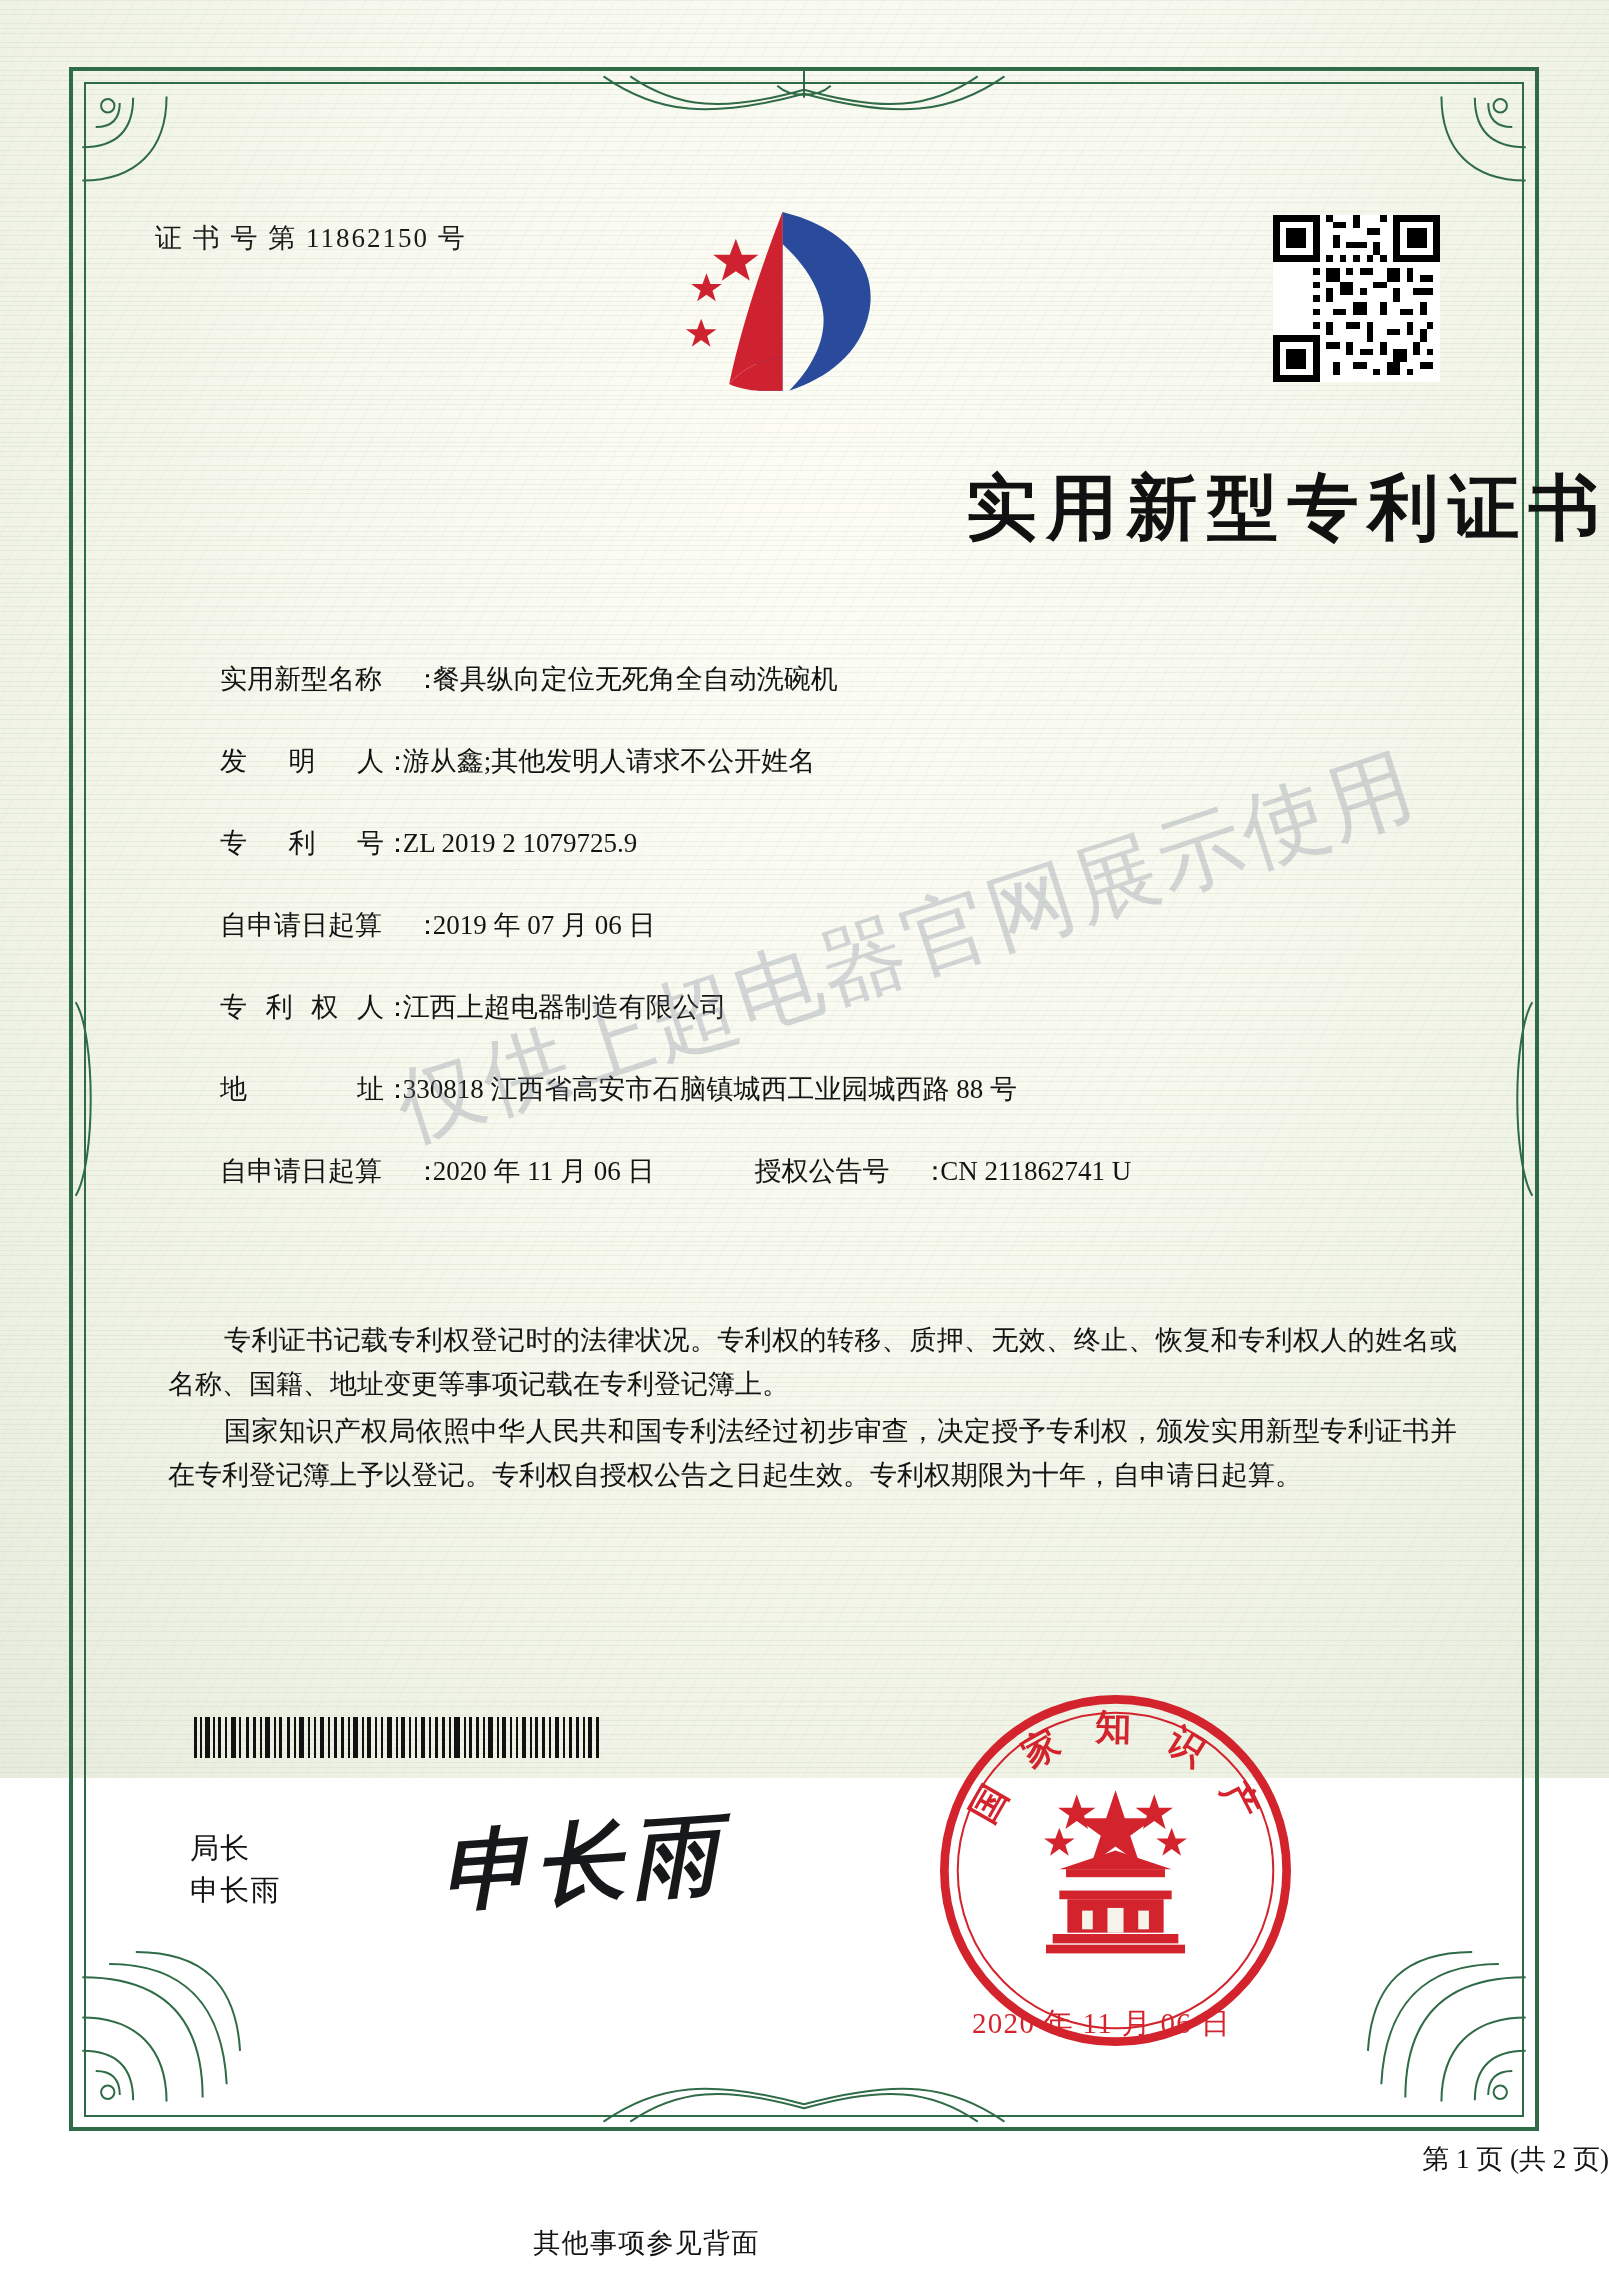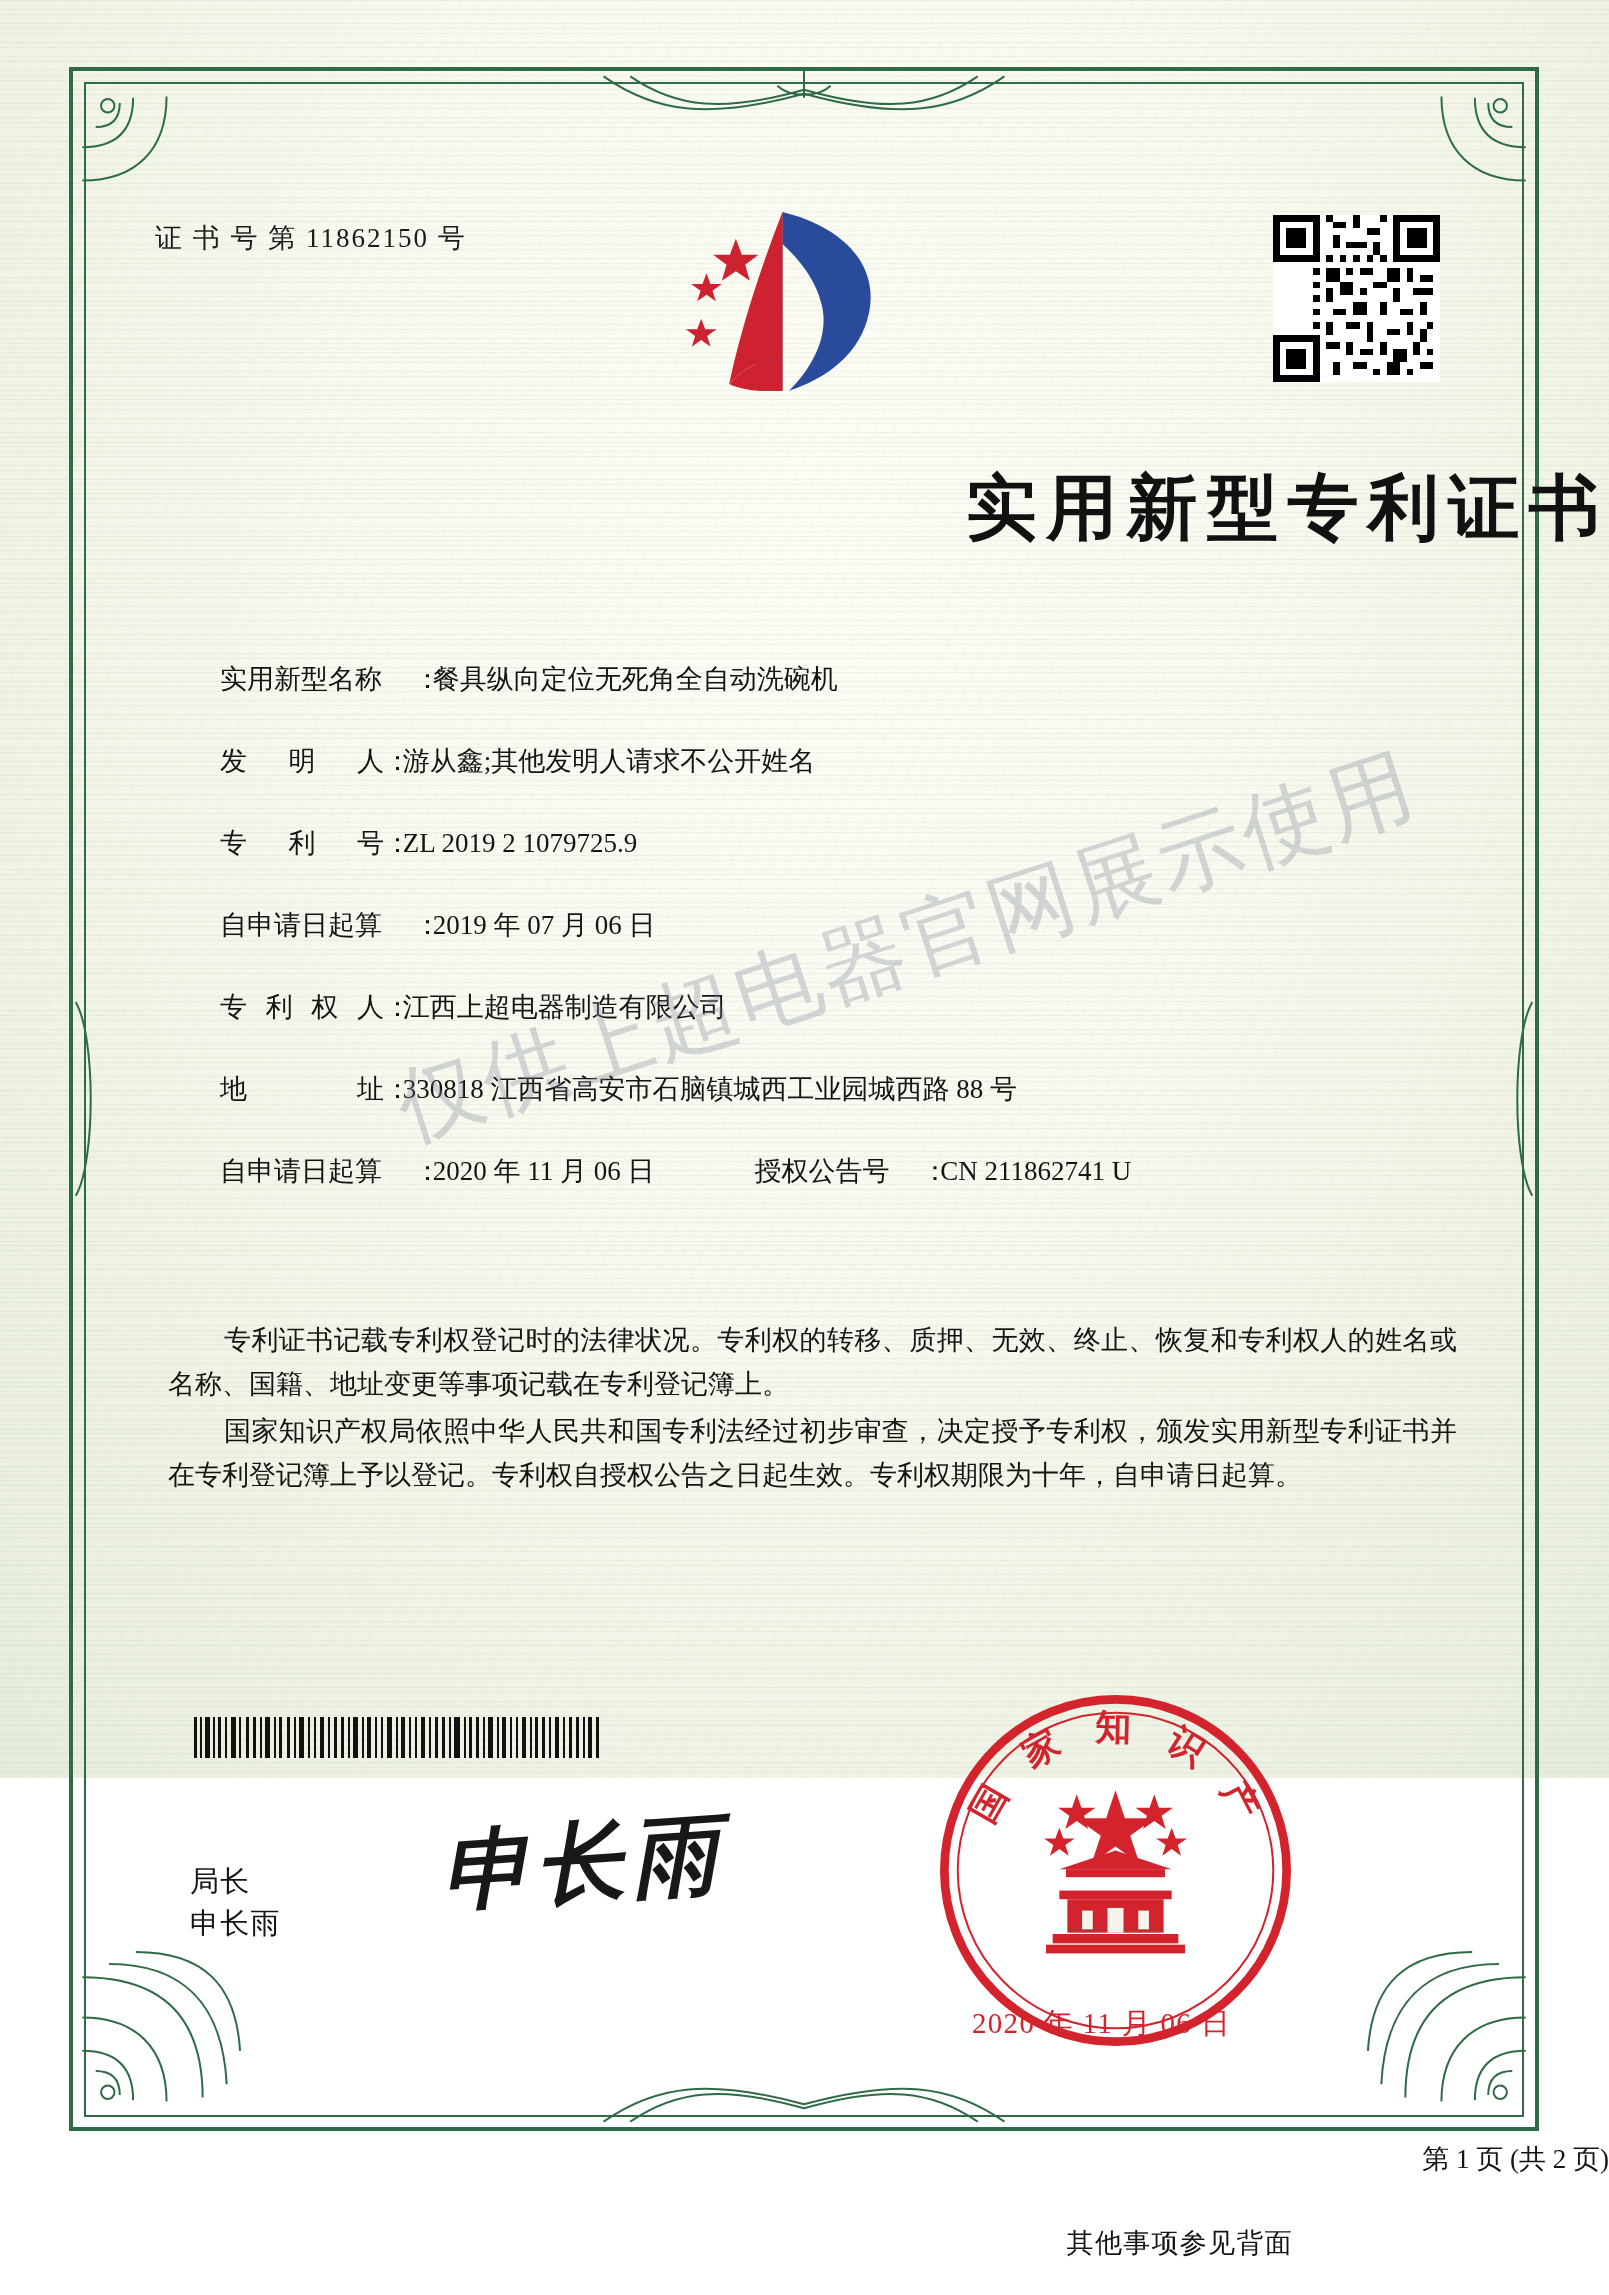--- a/index.html
+++ b/index.html
@@ -160,21 +160,20 @@
   }
 
   
   .sig-label {
     position: absolute;
     left: 190px; top: 1827px;
     font-size: 29px;
     line-height: 1.45;
     color: #141414;
     letter-spacing: 1.3px;
-    margin-top: 33px;
   }
   .sig-script {
     position: absolute;
     left: 441px; top: 1804px;
     font-family: "DejaVu Serif", serif;
     font-size: 88px;
     font-style: italic;
     font-weight: bold;
     color: #16181a;
     transform: rotate(-4deg);
@@ -203,21 +202,21 @@
     left: 0; top: 2141px;
     width: 1609px;
     text-align: right;
     font-size: 27px;
     color: #141414;
   }
   .footnote {
     position: absolute;
     left: 0; top: 2225px;
     width: 1293px;
-    text-align: right;
+    text-align: center;
     font-size: 27px;
     color: #141414;
     letter-spacing: 1.3px;
   }
 
   
   .watermark {
     position: absolute;
     left: 374px; top: 889px;
     font-size: 86px;

